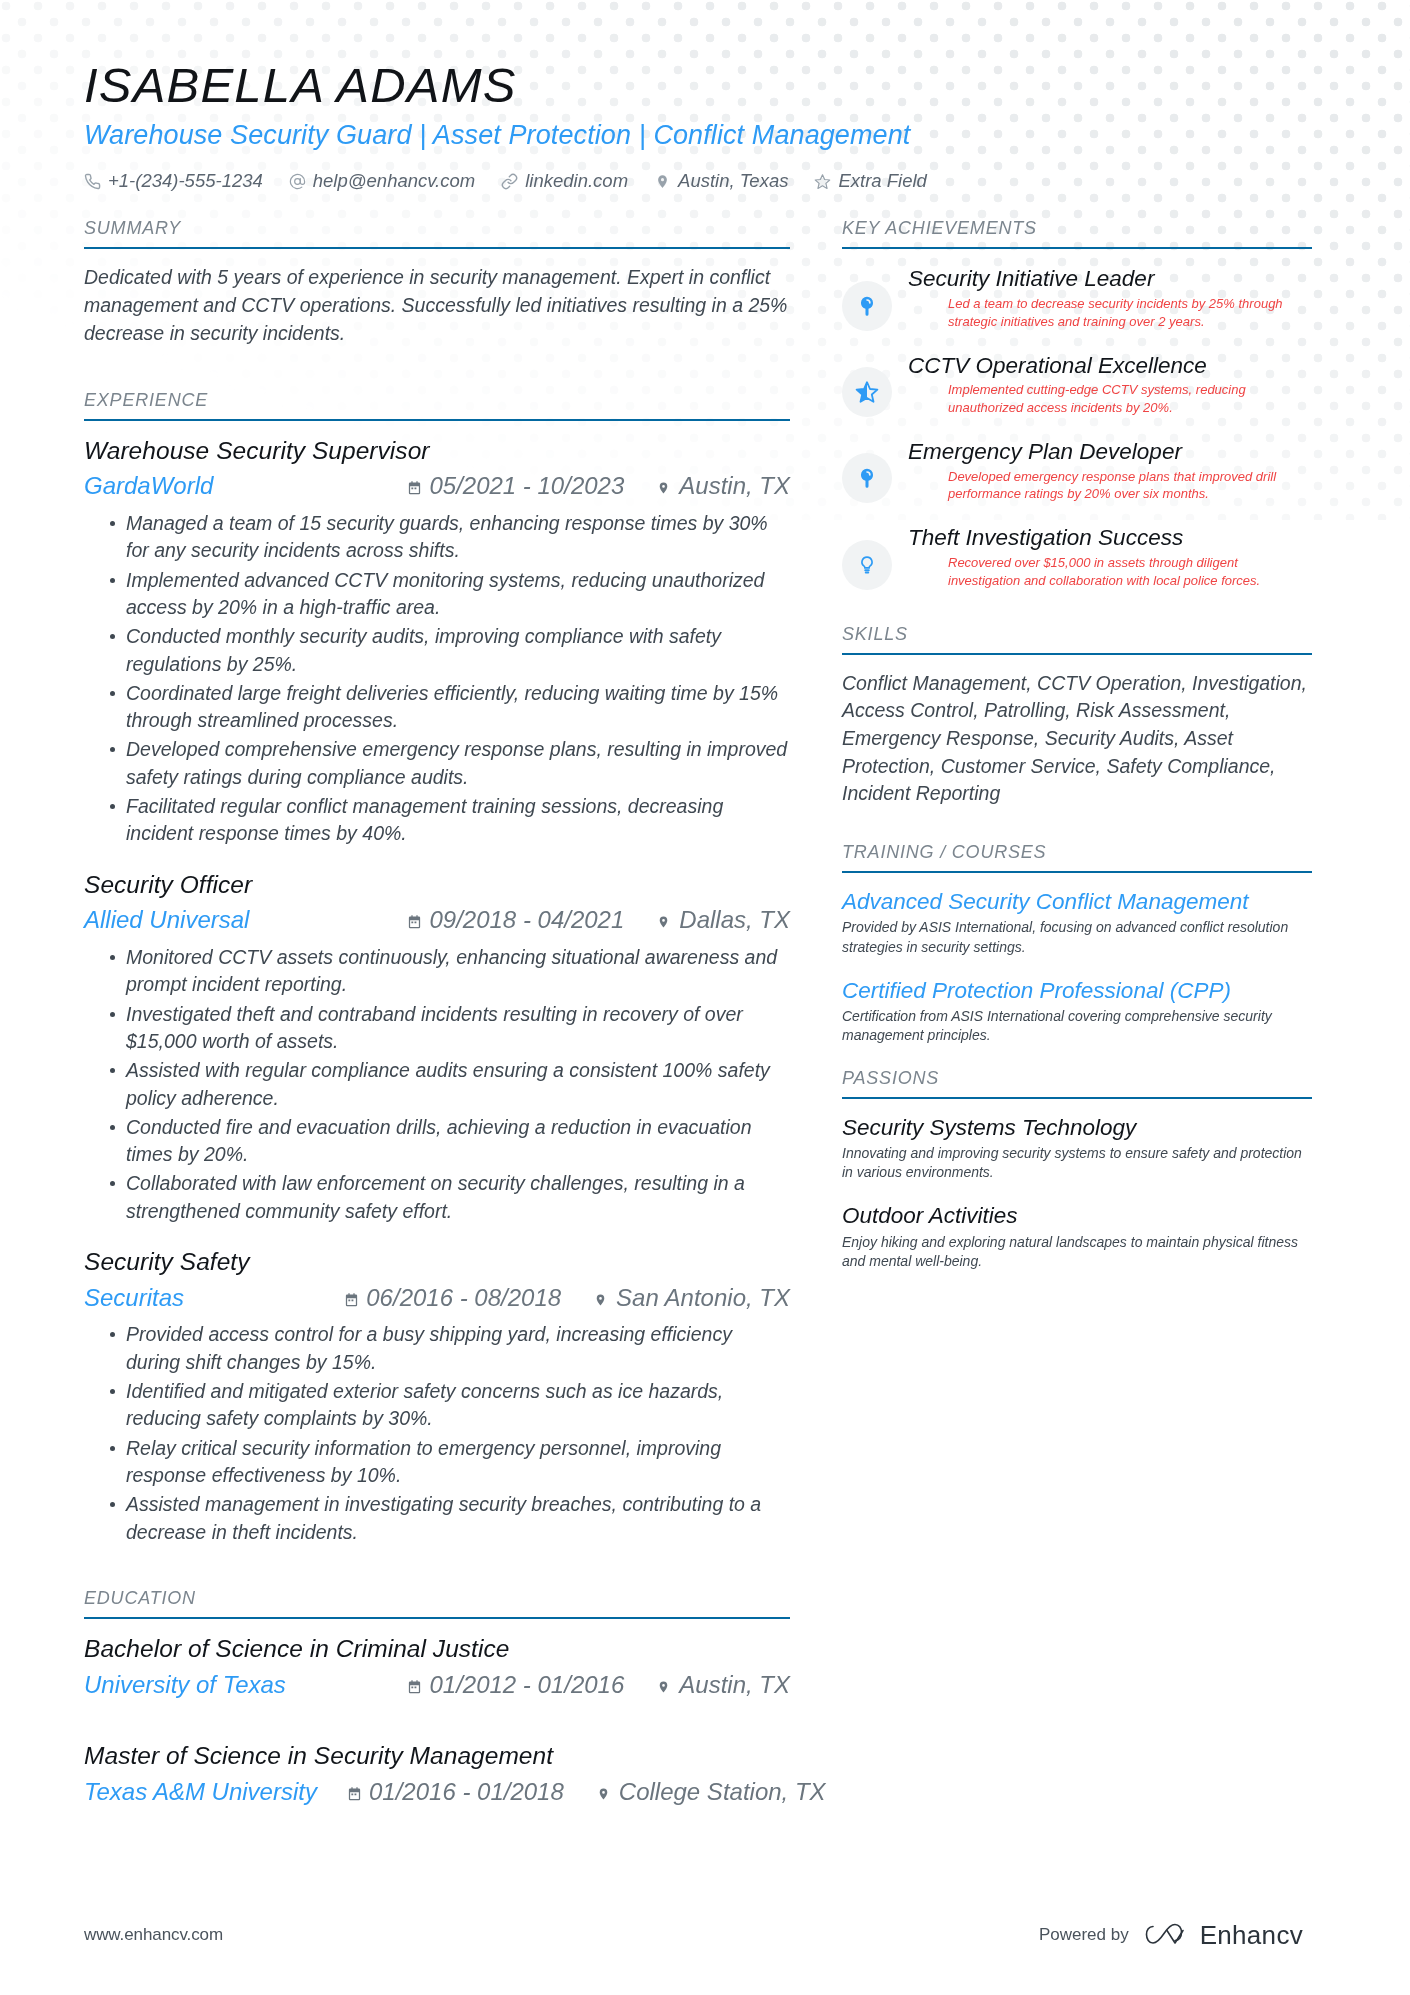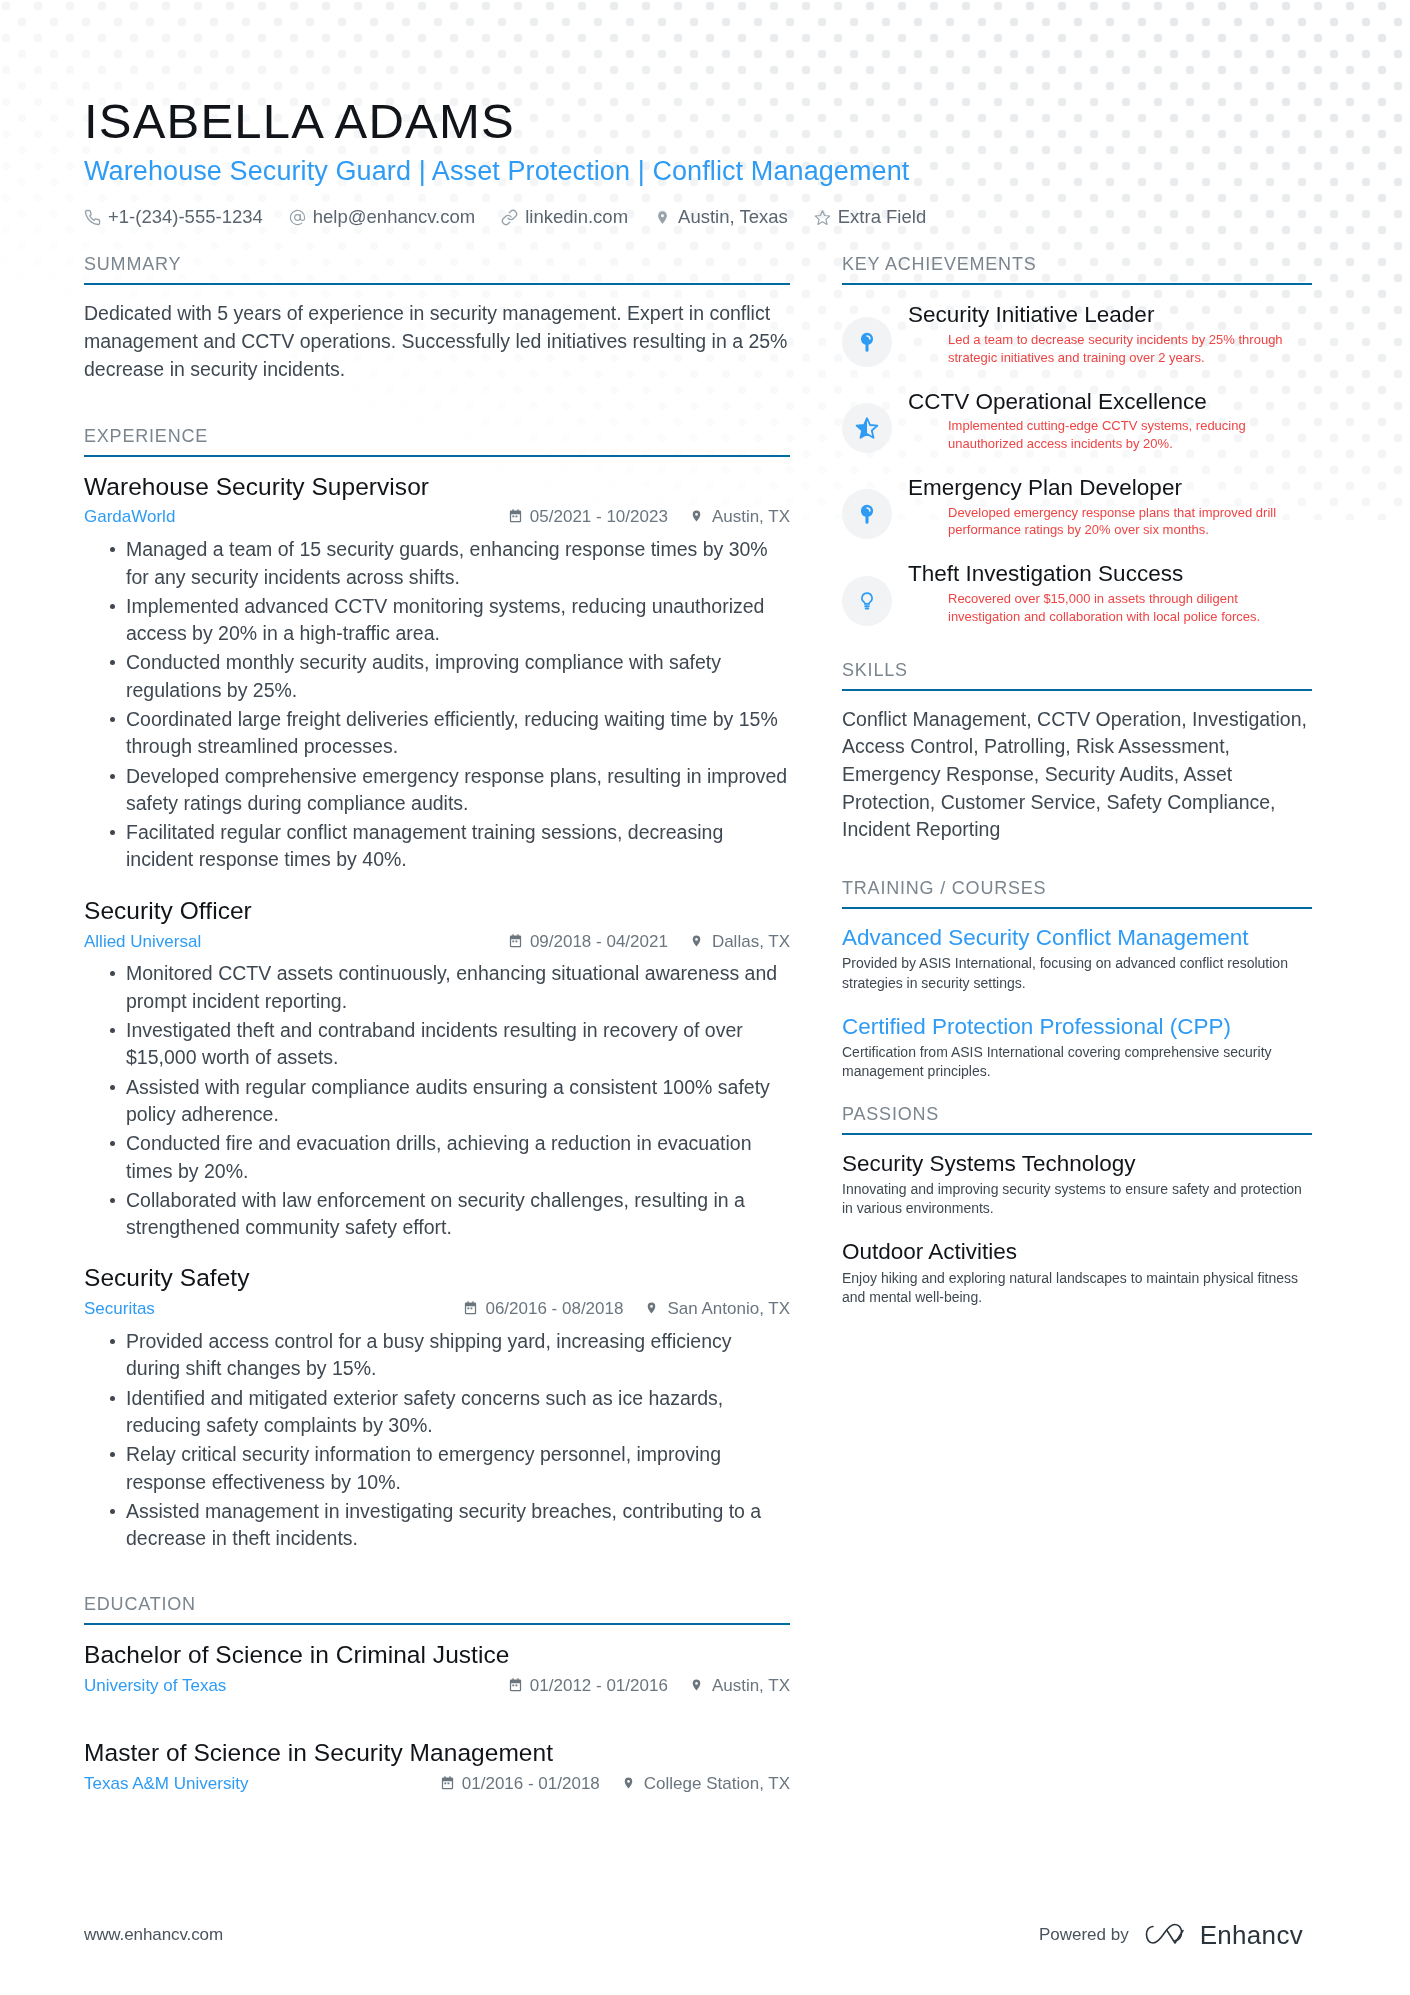--- a/index.html
+++ b/index.html
@@ -33,21 +33,22 @@
     background-position: 0 0, 16px 16px;
     -webkit-mask-image: linear-gradient(200deg, rgba(0,0,0,1) 5%, rgba(0,0,0,0.85) 28%, rgba(0,0,0,0.25) 58%, rgba(0,0,0,0) 80%);
     mask-image: linear-gradient(200deg, rgba(0,0,0,1) 5%, rgba(0,0,0,0.85) 28%, rgba(0,0,0,0.25) 58%, rgba(0,0,0,0) 80%);
     pointer-events: none;
     z-index: 0;
   }
 
   .content {
     position: relative;
     z-index: 2;
-    padding: 96px 78px 0 84px;
+    padding: 60px 78px 0 84px;
+    font-style: italic;
   }
 
   
   .name {
     font-size: 49px;
     font-weight: 400;
     letter-spacing: 1.2px;
     color: #111418;
     line-height: 1.05;
     font-stretch: condensed;
@@ -127,22 +128,23 @@
     font-weight: 400;
     color: #11151a;
     line-height: 1.22;
     letter-spacing: 0.05px;
   }
 
   .entry-meta {
     margin-top: 4px;
     display: flex;
     align-items: baseline;
-    font-size: 17px;
+    font-size: 24px;
     line-height: 1.4;
+    gap: 11px;
   }
   .entry-org {
     color: #2e9bf5;
     white-space: nowrap;
   }
   .entry-meta .spacer { flex: 1 1 auto; min-width: 16px; }
   .meta-chip {
     display: inline-flex;
     align-items: baseline;
     gap: 7px;

